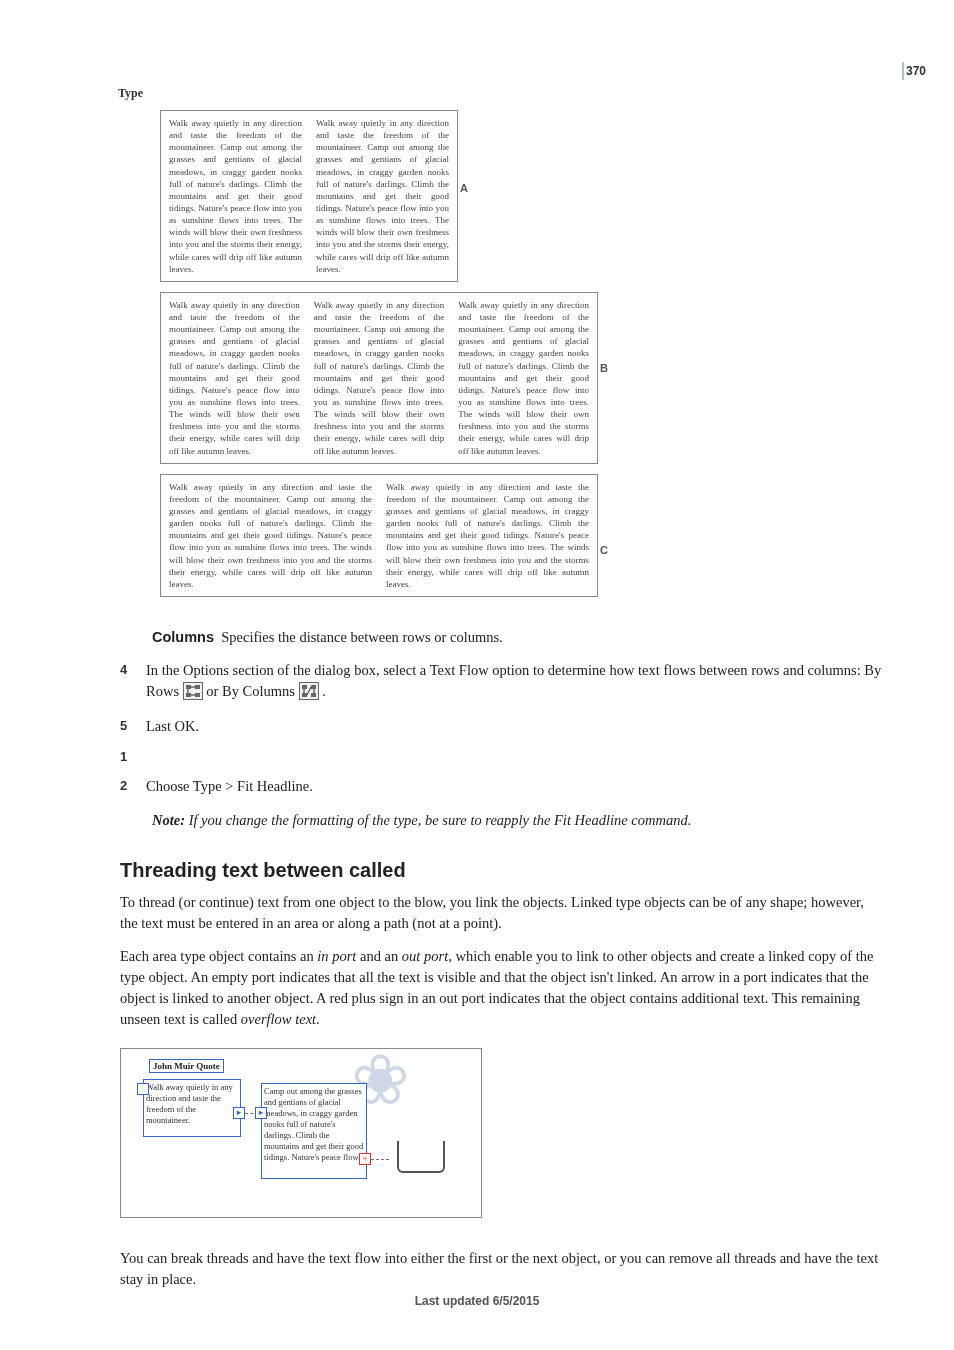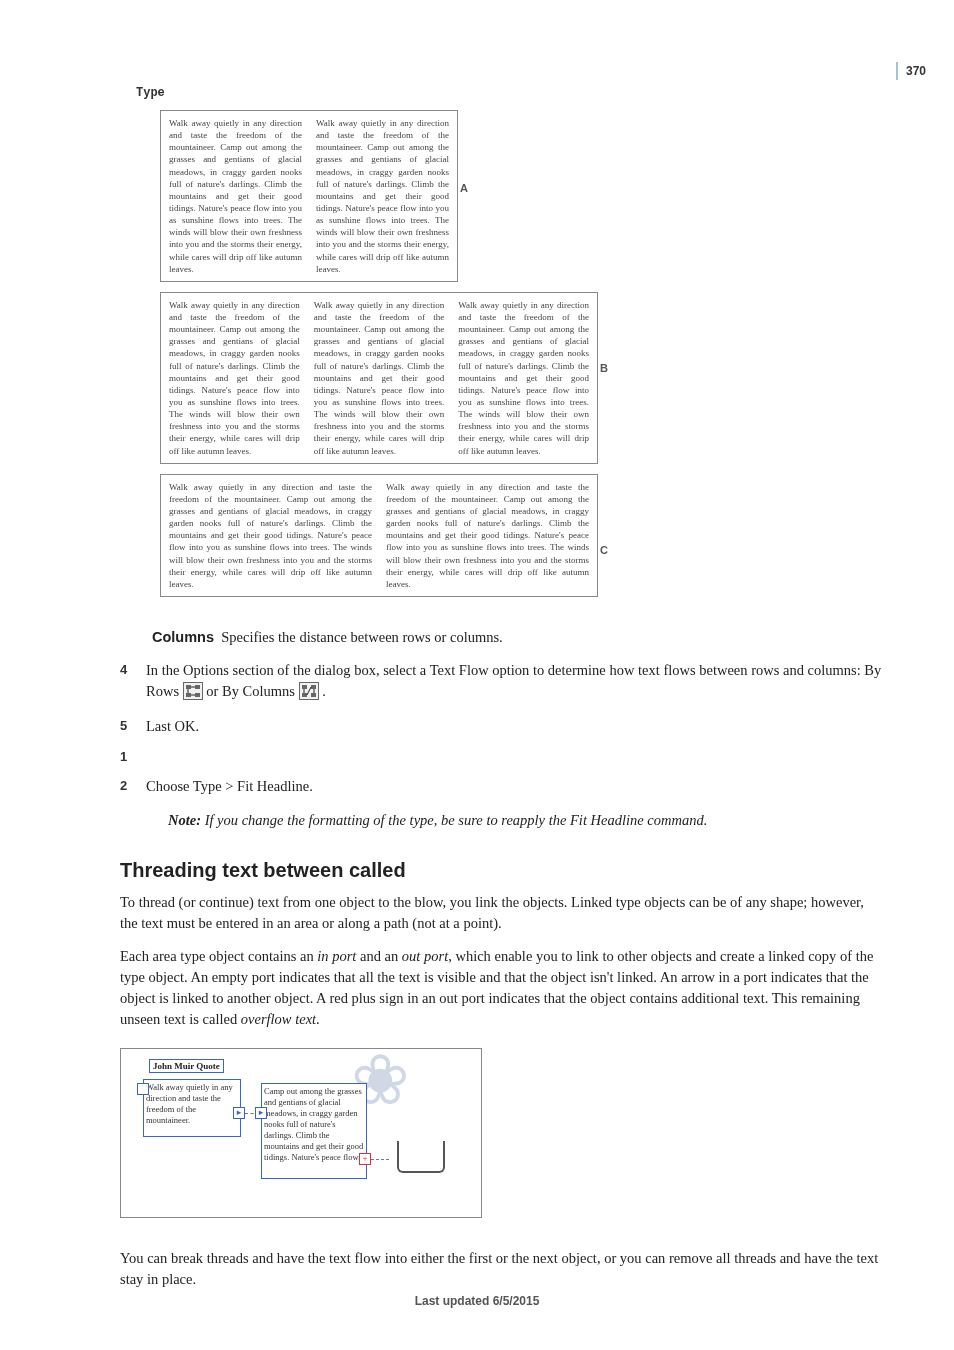--- a/index.html
+++ b/index.html
@@ -13,35 +13,35 @@
     width: 954px;
     min-height: 1350px;
     margin: 0 auto;
     position: relative;
     padding: 70px 70px 40px 120px;
     box-sizing: border-box;
   }
   .side-label {
     position: absolute;
     top: 86px;
-    left: 136px;
-    font-family: Liberation Mono, monospace;
+    left: 118px;
+    font-family: Liberation Serif, serif;
     font-weight: 700;
     font-size: 12px;
     color: #333;
   }
   .page-number {
     position: absolute;
     top: 62px;
     right: 28px;
     font-family: "Myriad Pro", Arial, sans-serif;
     font-weight: 700;
     font-size: 12px;
     color: #333;
-    padding-left: 8px;
+    padding-left: 2px;
     border-left: 2px solid #a5c1d8;
     height: 18px;
     line-height: 18px;
   }
 
   
   .diagram {
     margin: 40px 0 30px 40px;
     width: 480px;
     font-family: "Minion Pro", Georgia, serif;
@@ -122,21 +122,21 @@
     font-weight: 700;
     font-size: 20px;
     color: #222;
     margin: 30px 0 10px 0;
   }
   .note {
     font-style: italic;
     font-size: 14.5px;
     margin-bottom: 12px;
   }
-  .note strong { font-weight: 700; margin-left: 16px; }
+  .note strong { font-weight: 700; }
   em.keyword { font-style: italic; }
 
   
   .thread-figure {
     border: 1px solid #888;
     width: 360px;
     height: 168px;
     margin: 18px 0 30px 0;
     position: relative;
     overflow: hidden;

